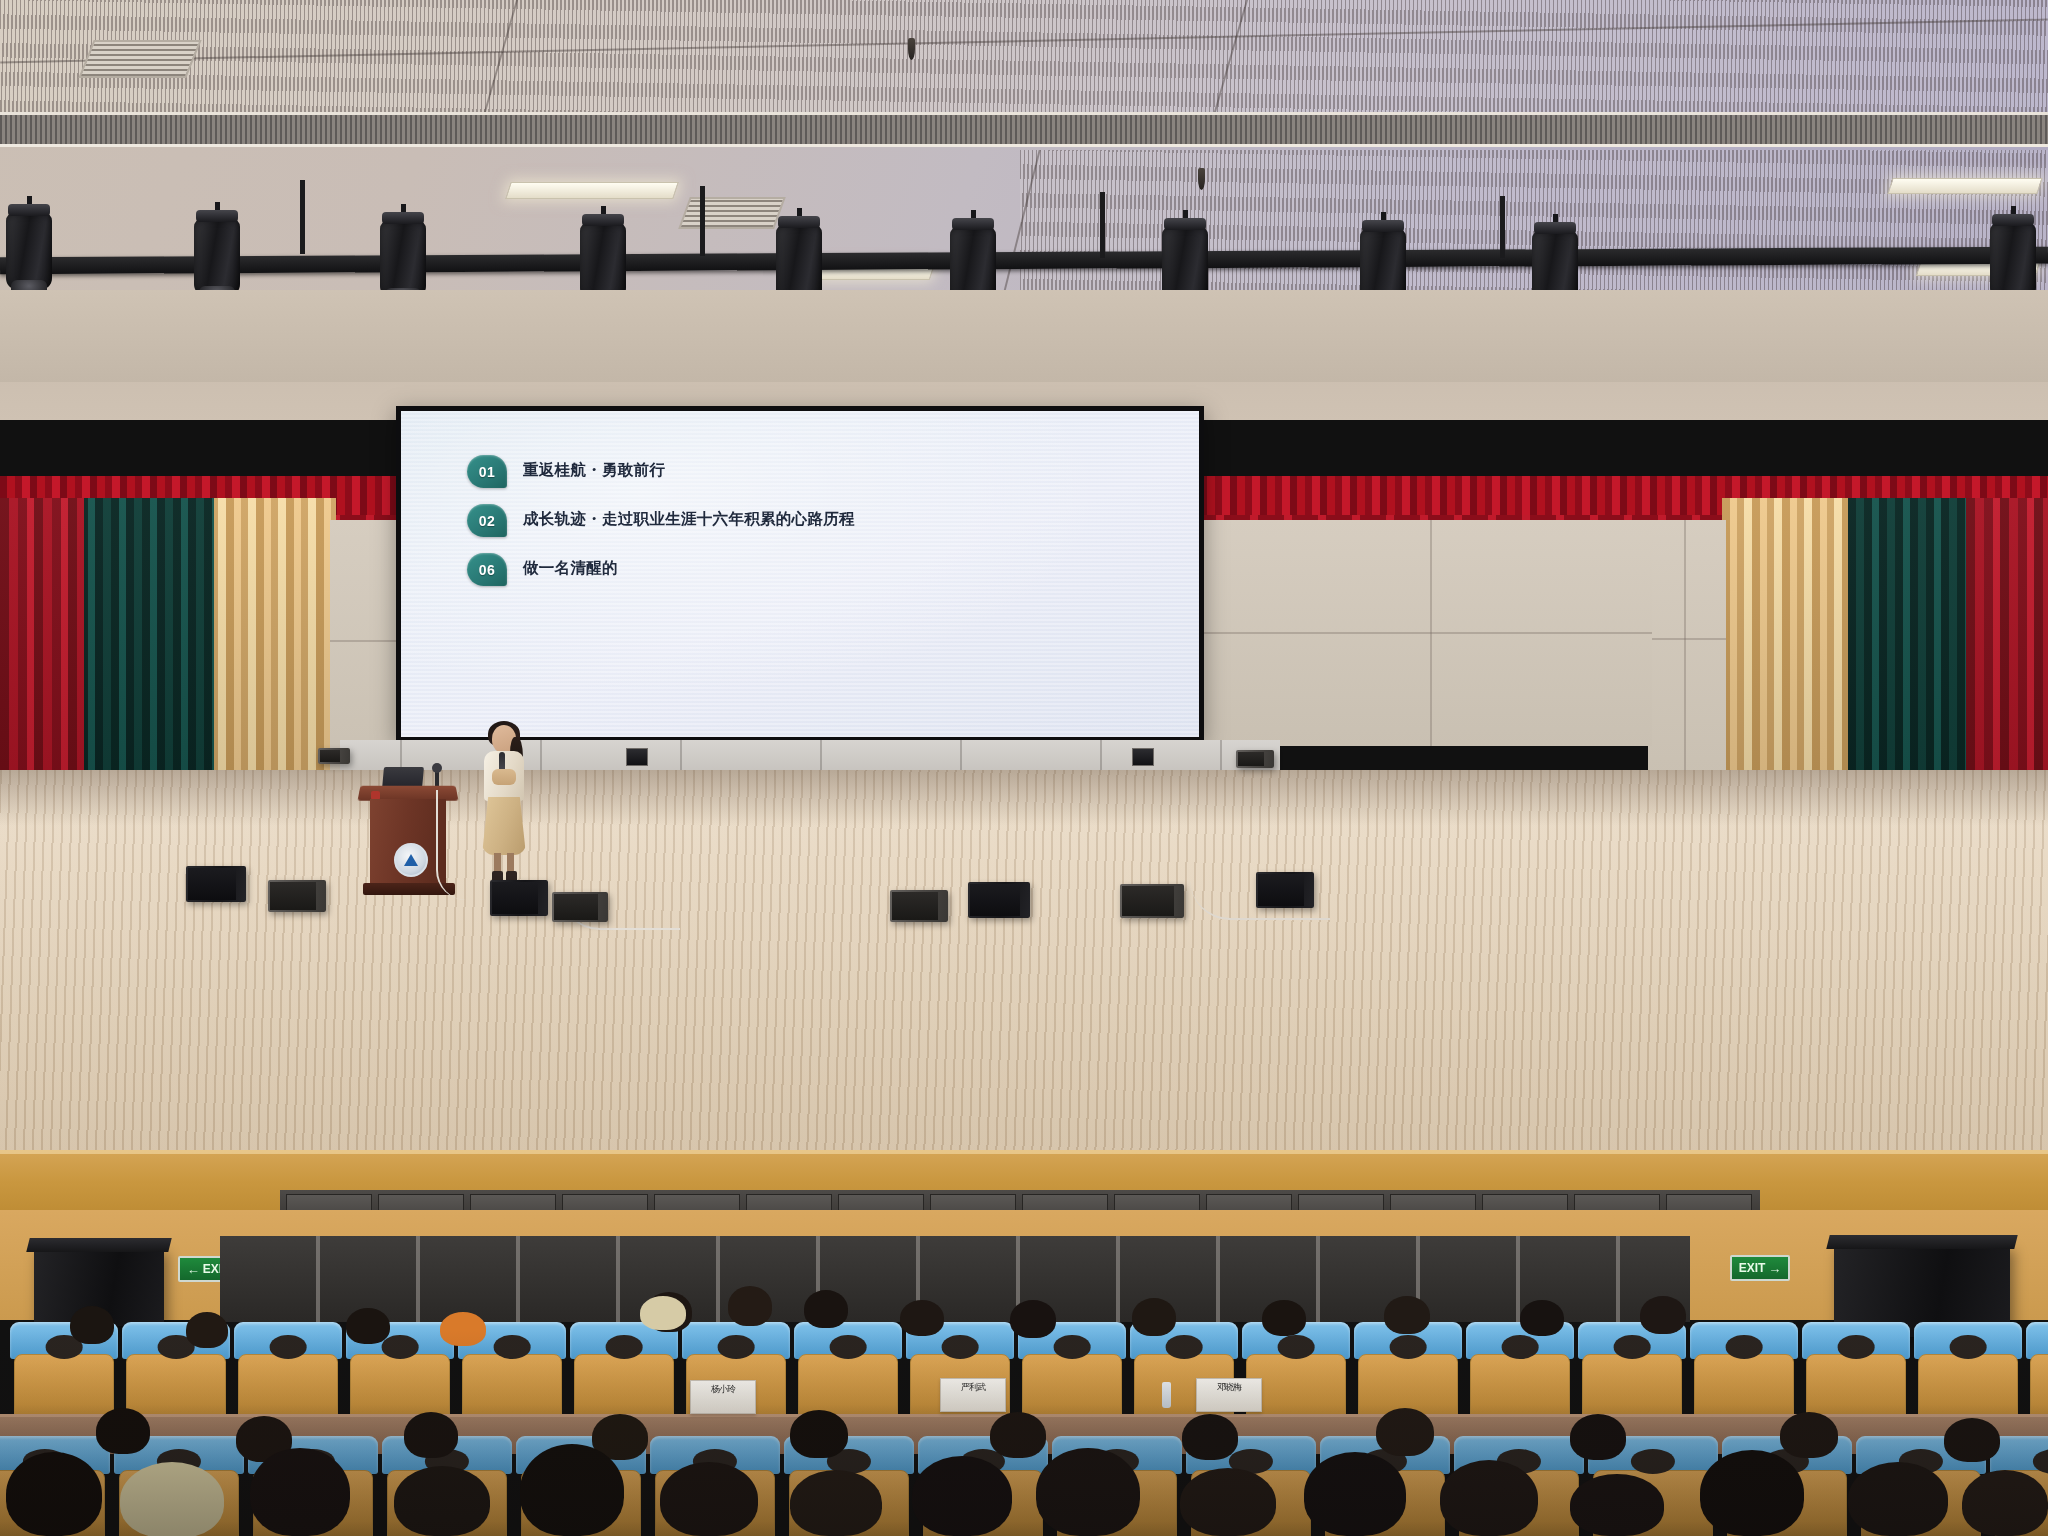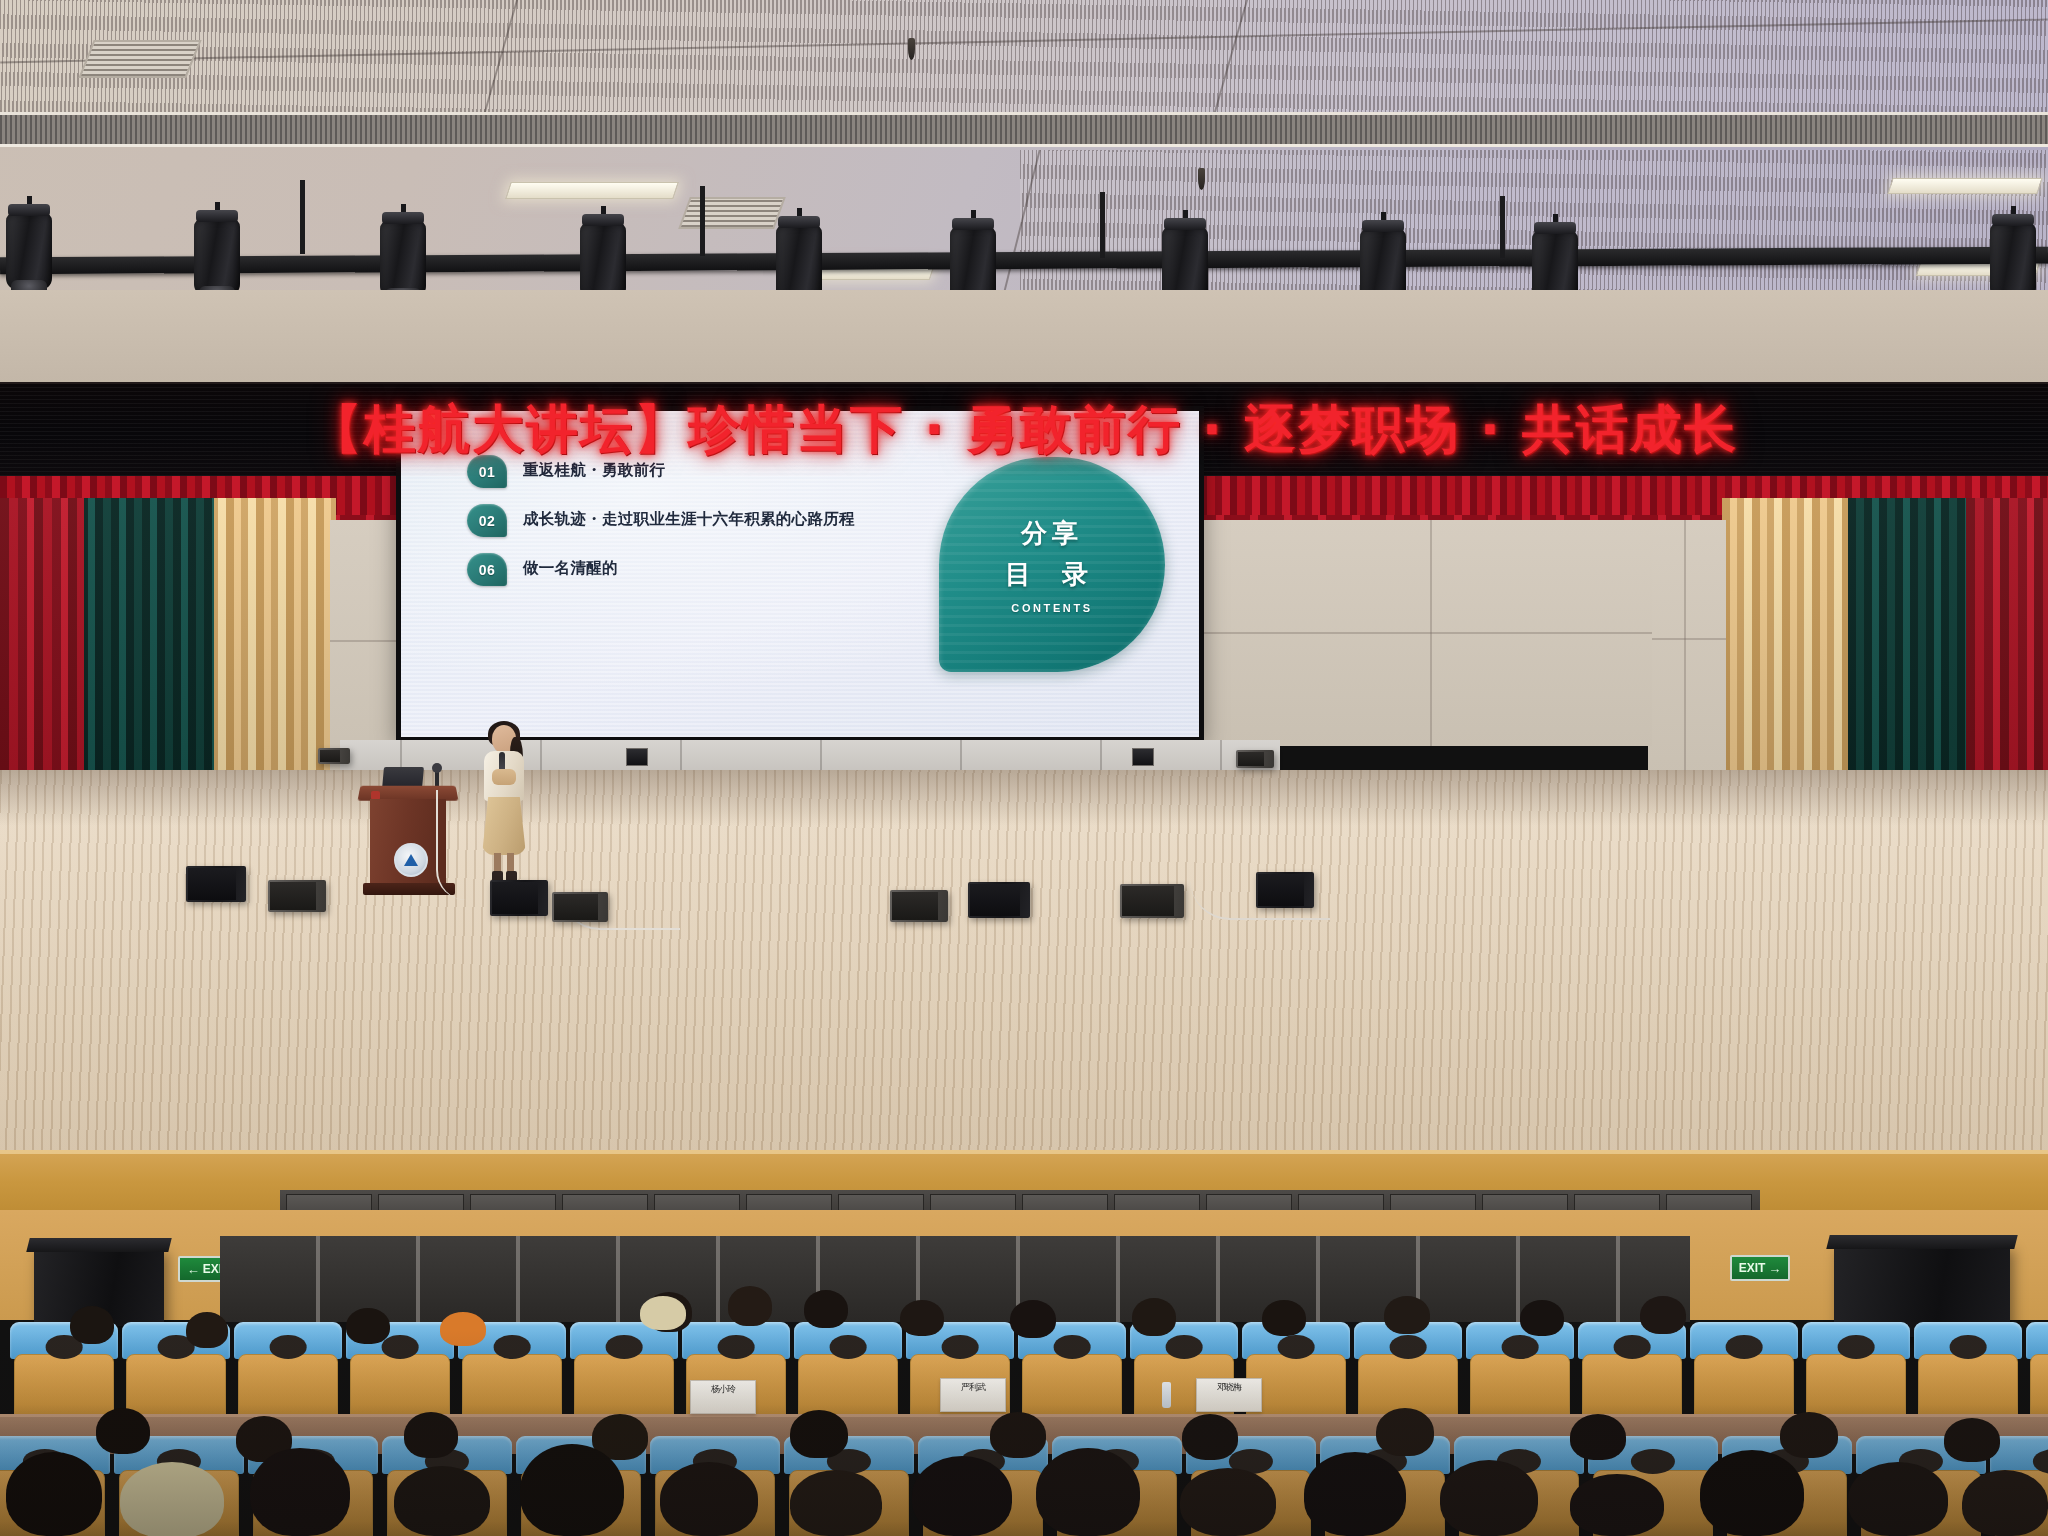--- a/index.html
+++ b/index.html
@@ -327,23 +327,20 @@
   <div class="slight" style="left:1990px;top:206px;">
     <div class="yoke"></div>
       <div class="body"></div>
       <div class="barn"></div>
       <div class="lens"></div>
   </div>
 
   <div class="backwall"></div>
   <div class="wall-upper-l" style="left:0;top:290px;width:2048px;height:92px;"></div>
 
-  <div class="led">
-    <div class="led-text">【桂航大讲坛】珍惜当下 · 勇敢前行 · 逐梦职场 · 共话成长</div>
-  </div>
 
   <div class="pelmet"></div>
   <div class="pelmet-edge"></div>
 
   <div class="curtain c-gold" style="left:196px;width:140px;height:624px;"></div>
   <div class="curtain c-green" style="left:64px;width:150px;height:650px;"></div>
   <div class="curtain c-red" style="left:0;width:84px;height:690px;"></div>
 
   <div class="curtain c-gold" style="left:1722px;width:140px;height:624px;"></div>
   <div class="curtain c-green" style="left:1848px;width:144px;height:652px;"></div>
@@ -388,25 +385,20 @@
 
           <div class="toc-row">
             <div class="badge">
               <span>06</span>
             </div>
             <div class="toc-text">做一名清醒的</div>
           </div>
 
         </div>
 
-        <div class="contents-drop">
-          <div class="cd-cn1">分享</div>
-          <div class="cd-cn2">目 录</div>
-          <div class="cd-en">CONTENTS</div>
-        </div>
 
       </div>
     </div>
   </div>
 
   <div class="underwall">
     <div class="uw-seam" style="left:60px;"></div>
     <div class="uw-seam" style="left:200px;"></div>
     <div class="uw-seam" style="left:340px;"></div>
     <div class="uw-seam" style="left:480px;"></div>

